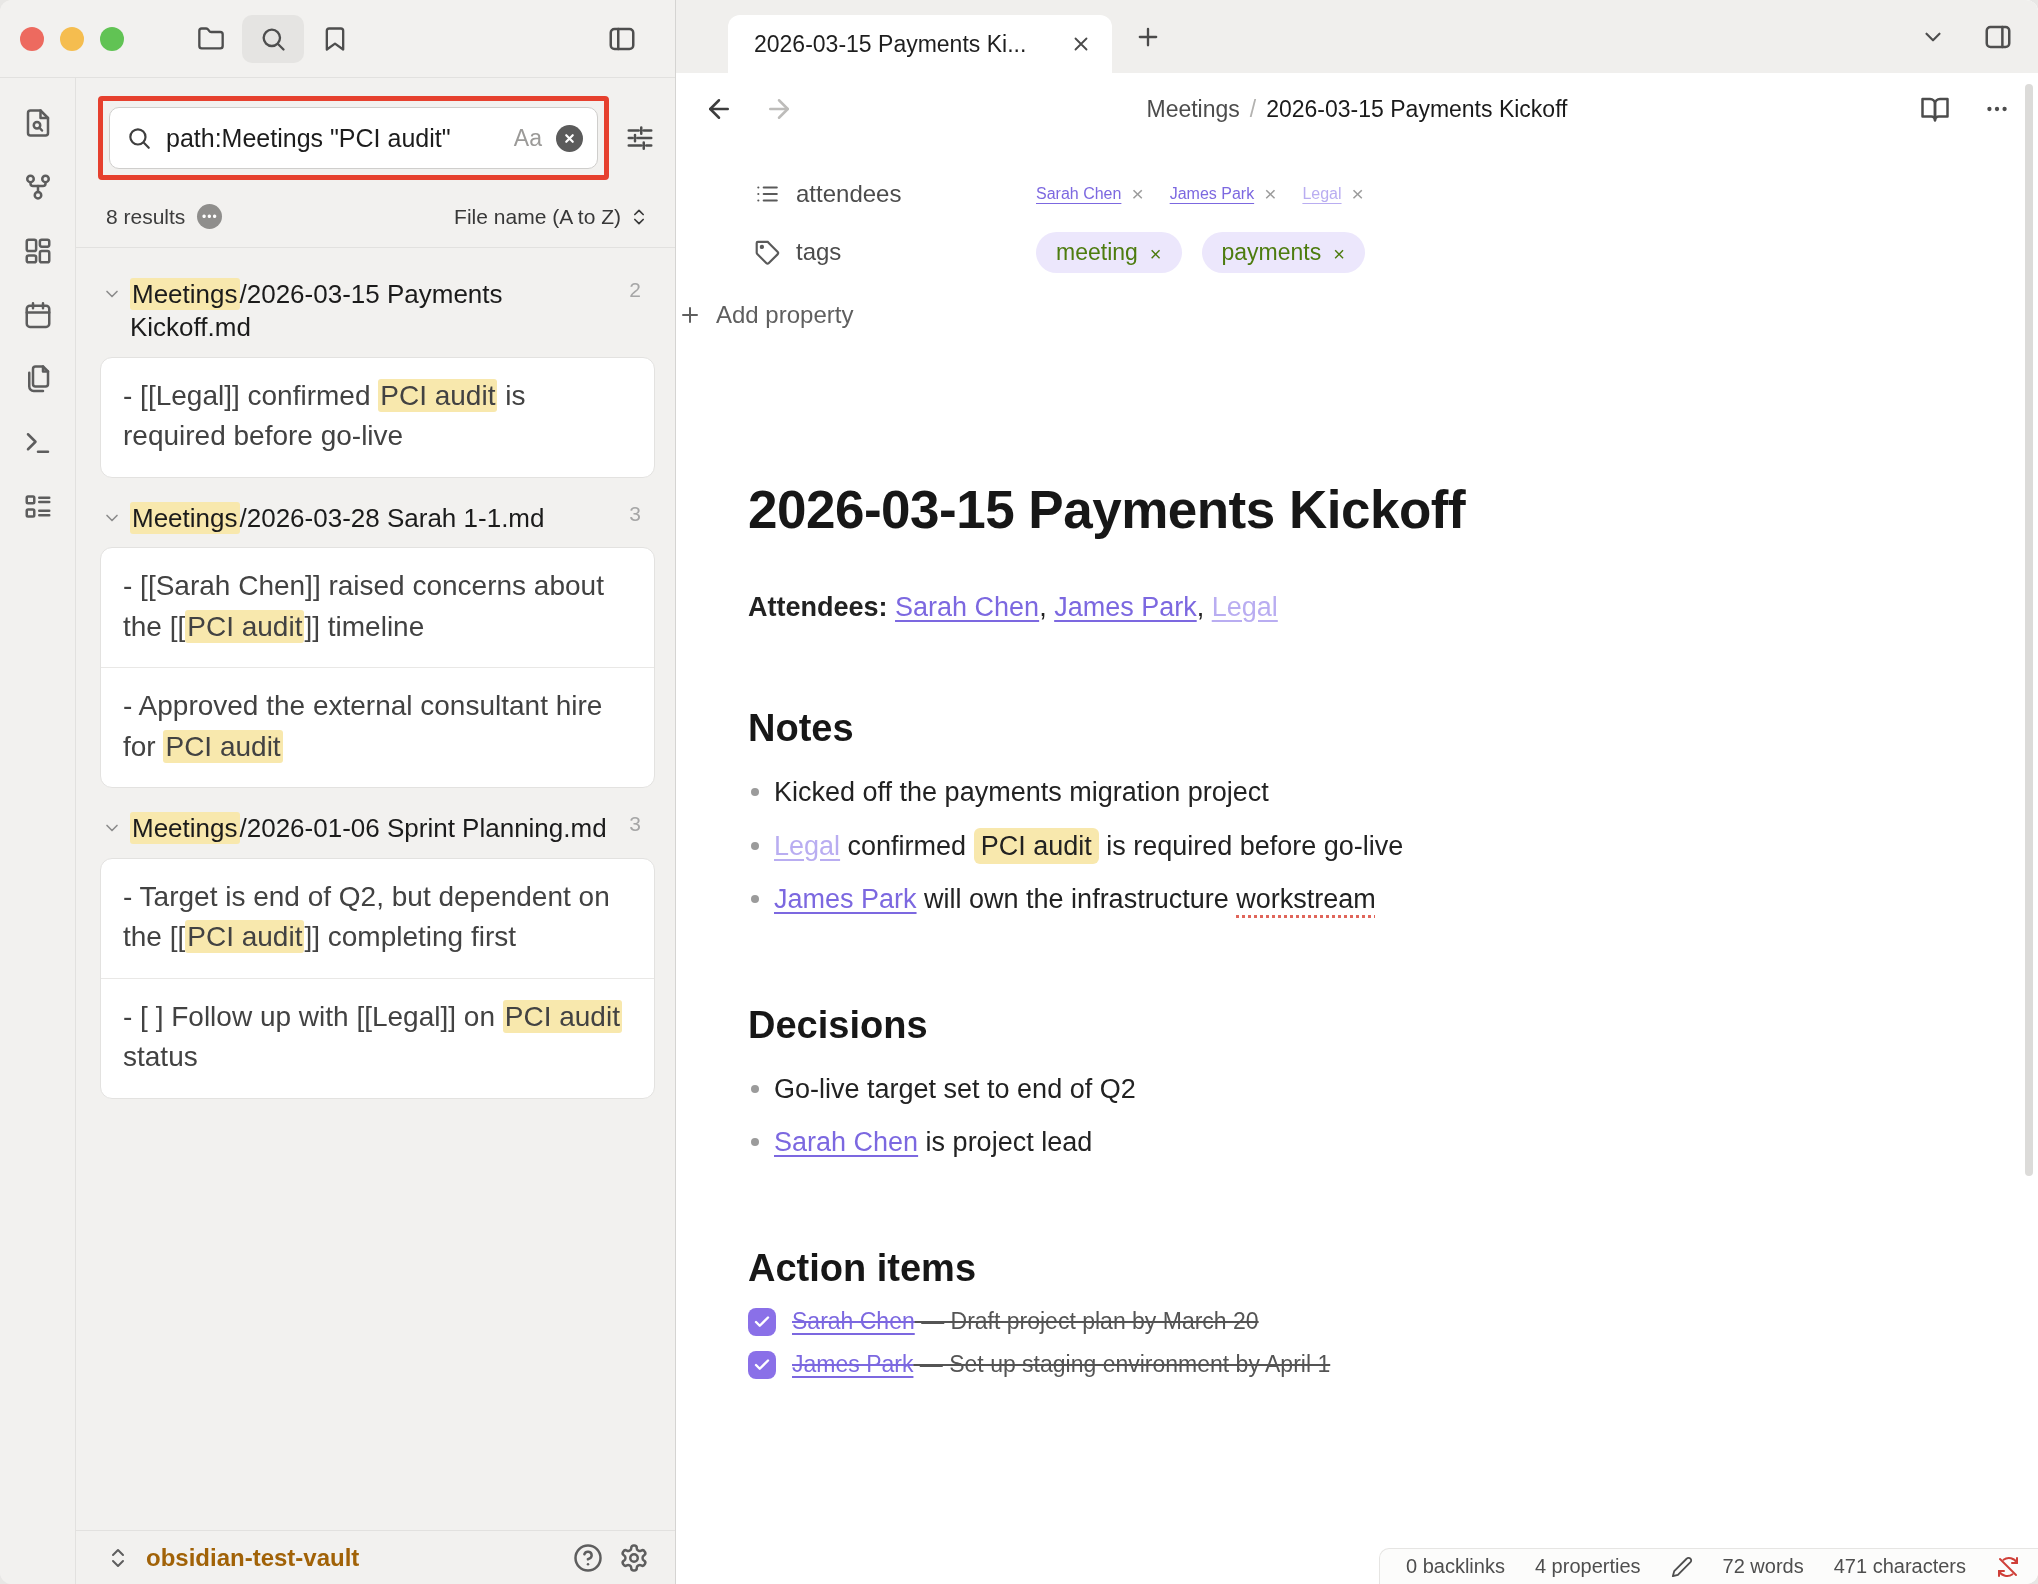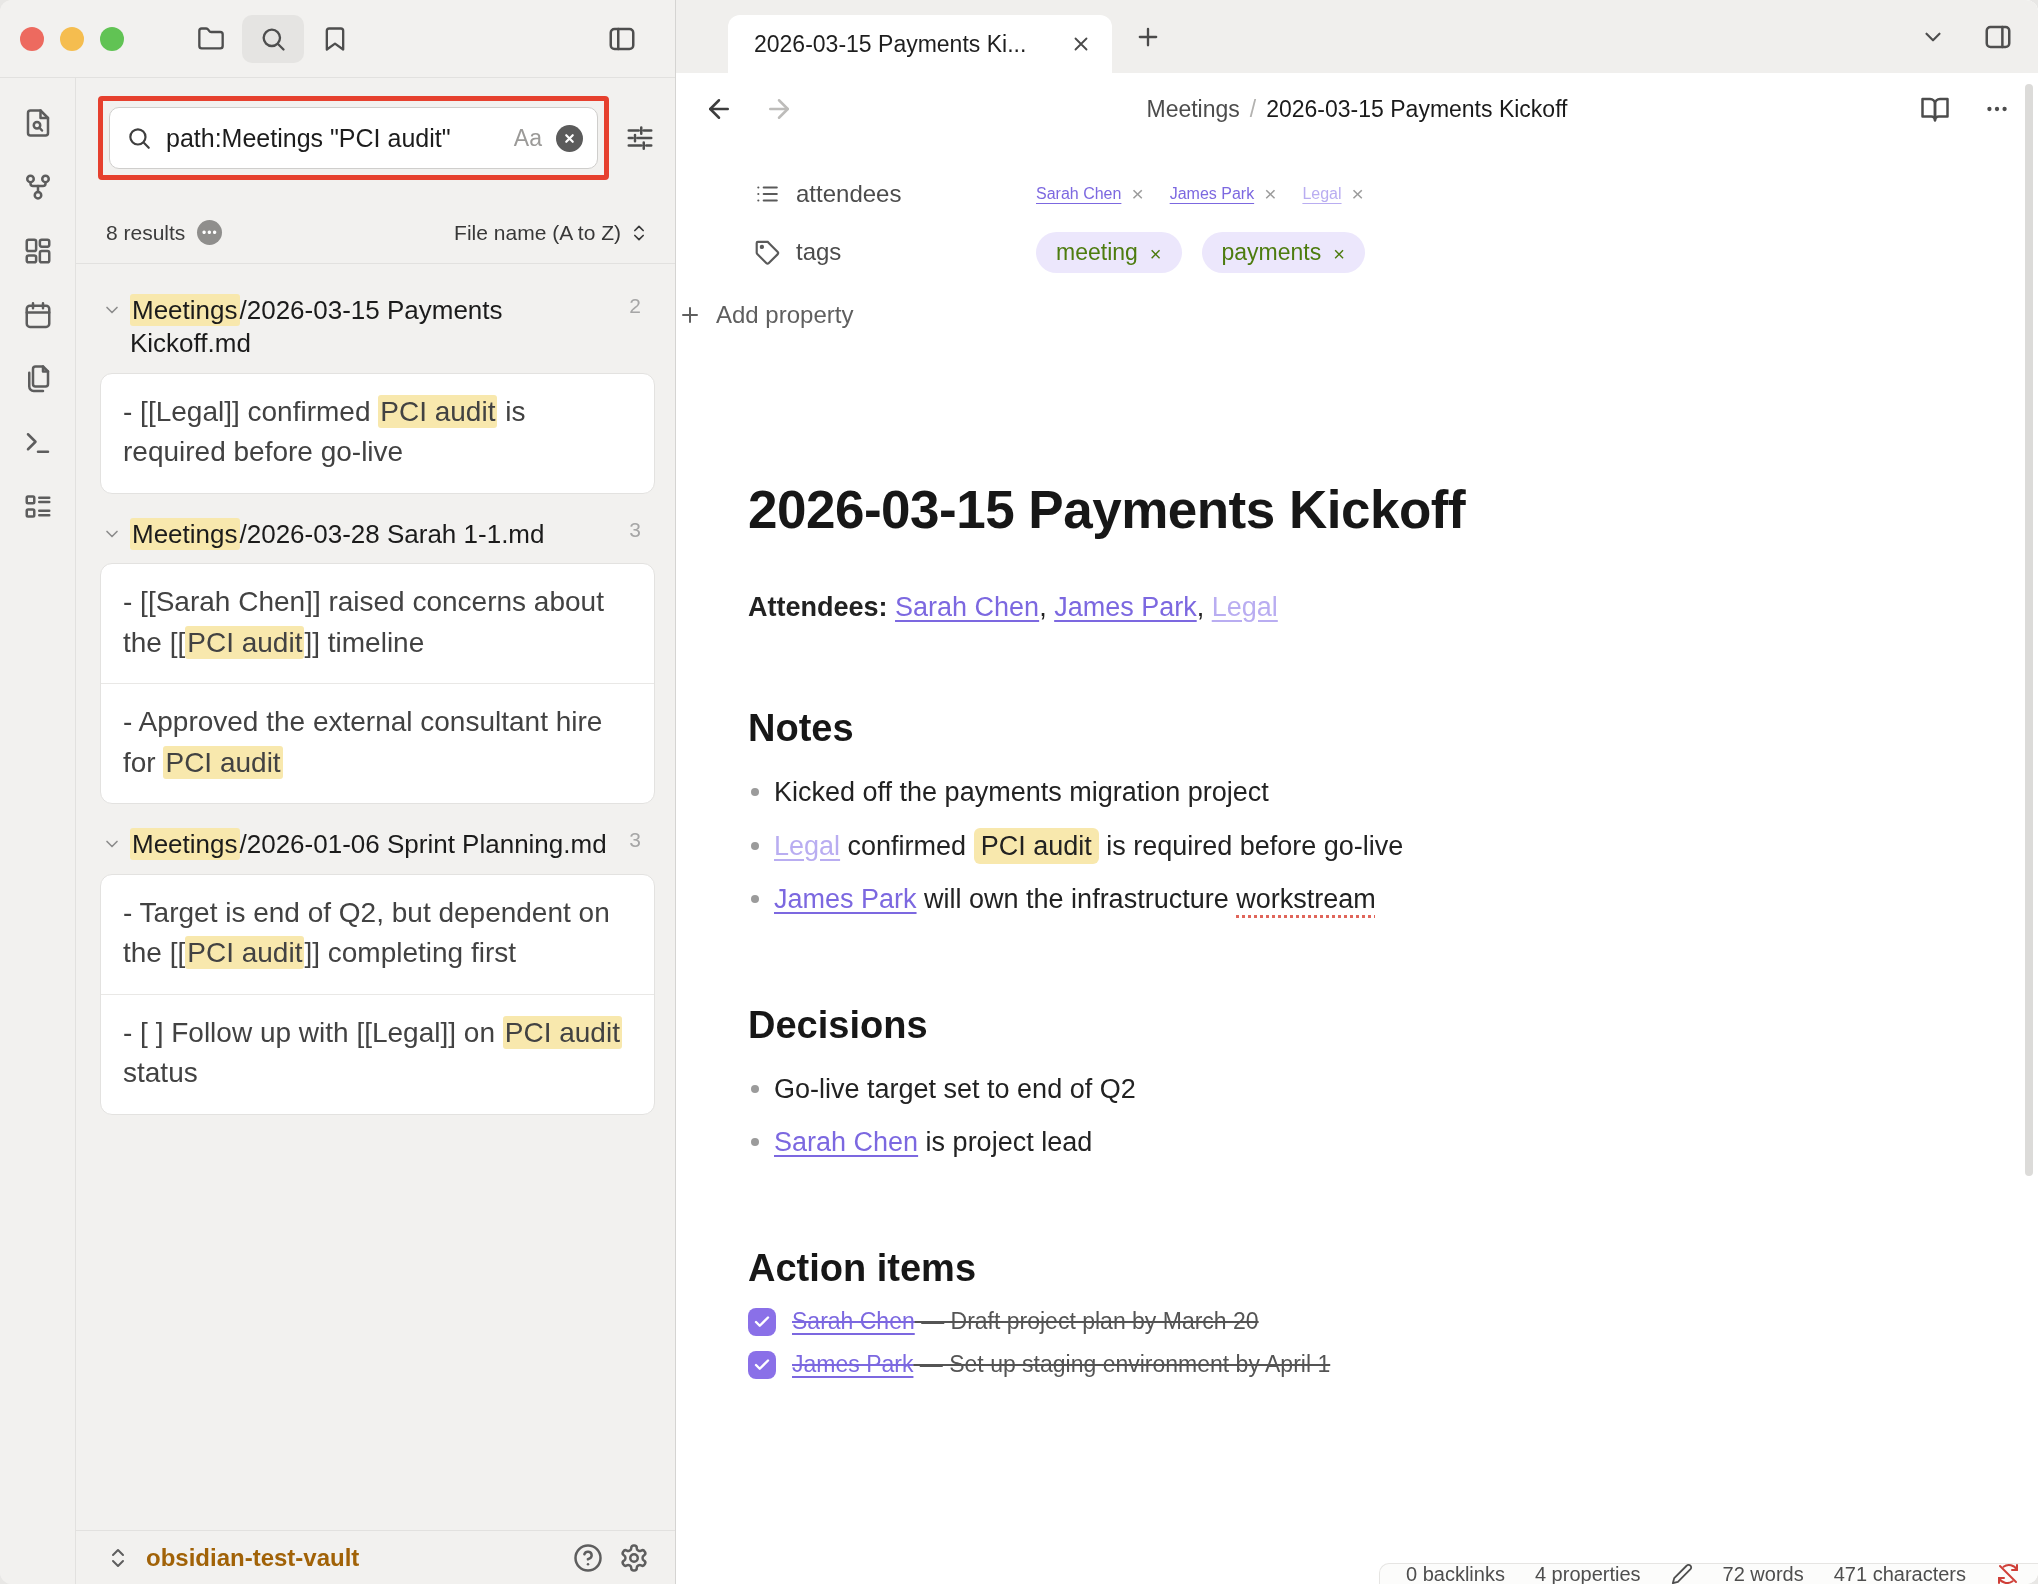--- a/index.html
+++ b/index.html
@@ -24,21 +24,21 @@
 
   .sidebar { flex:1; display:flex; flex-direction:column; min-width:0; }
   .search-row { display:flex; align-items:center; padding:18px 20px 0 22px; gap:16px; }
   .annotation { flex:1; border:5px solid #e6402e; padding:6px; border-radius:4px; }
   .search-input { background:#fff; border:1px solid #cfcecc; border-radius:10px; height:62px; display:flex; align-items:center; padding:0 14px 0 16px; gap:14px; }
   .query { flex:1; font-size:25px; color:#1c1c1c; white-space:nowrap; overflow:hidden; }
   .aa { font-size:23px; color:#9b9a98; flex:0 0 auto; }
   .clear-btn { width:27px; height:27px; border-radius:50%; background:#5b5b5b; color:#fff; display:flex; align-items:center; justify-content:center; flex:0 0 auto; }
   .filter-btn { color:#4e4e4e; flex:0 0 auto; }
 
-  .results-header { display:flex; align-items:center; padding:40px 26px 18px 30px; border-bottom:1px solid #e2e1df; }
+  .results-header { display:flex; align-items:center; padding:24px 26px 18px 30px; border-bottom:1px solid #e2e1df; }
   .results-count { font-size:21px; color:#3c3c3c; display:flex; align-items:center; gap:12px; }
   .dots-badge { width:25px; height:25px; border-radius:50%; background:#8f8e8c; color:#fff; font-size:12px; letter-spacing:1px; display:flex; align-items:center; justify-content:center; }
   .sort { margin-left:auto; display:flex; align-items:center; gap:8px; font-size:21px; color:#383838; }
 
   .results { flex:1; overflow:hidden; padding:26px 20px 0 24px; }
   .group { margin-bottom:14px; }
   .group-header { display:flex; align-items:flex-start; padding:4px 6px 8px 2px; gap:8px; }
   .group-chev { color:#8d8d8d; margin-top:6px; flex:0 0 auto; }
   .group-title { flex:1; font-size:26px; line-height:1.28; color:#1b1b1b; }
   .group-count { font-size:21px; color:#a6a6a6; padding-right:8px; }
@@ -94,21 +94,21 @@
   .spell { text-decoration:underline dotted #e0655a 3px; text-underline-offset:7px; }
   .note-content .hl { padding:3px 7px; border-radius:6px; }
   ul.tasks { margin-top:18px; }
   ul.tasks li { display:flex; align-items:center; gap:16px; font-size:23px; margin-bottom:15px; }
   .checkbox { width:28px; height:28px; border-radius:8px; background:#8a70e8; display:flex; align-items:center; justify-content:center; color:#fff; flex:0 0 auto; }
   .task-text { text-decoration:line-through; color:#545454; text-decoration-color:#545454; }
   .task-text a.ilink { text-decoration:underline line-through; }
 
   .scrollbar-thumb { position:absolute; right:5px; top:84px; width:8px; height:1092px; background:#dcdbd9; border-radius:4px; }
 
-  .status-bar { position:absolute; right:0; bottom:0; height:21px; background:#fcfcfb; border-top:1px solid #e6e5e3; border-left:1px solid #e6e5e3; border-top-left-radius:10px; display:flex; align-items:center; gap:30px; padding:0 18px 0 26px; font-size:20px; color:#4e4e4e; }
+  .status-bar { position:absolute; right:0; bottom:0; height:36px; background:#fcfcfb; border-top:1px solid #e6e5e3; border-left:1px solid #e6e5e3; border-top-left-radius:10px; display:flex; align-items:center; gap:30px; padding:0 18px 0 26px; font-size:20px; color:#4e4e4e; }
   .sync-off { color:#cf3f38; }
 </style>
 </head>
 <body>
 
 <div class="app">
 
   <div class="left">
     <div class="left-header">
       <div class="lights">

